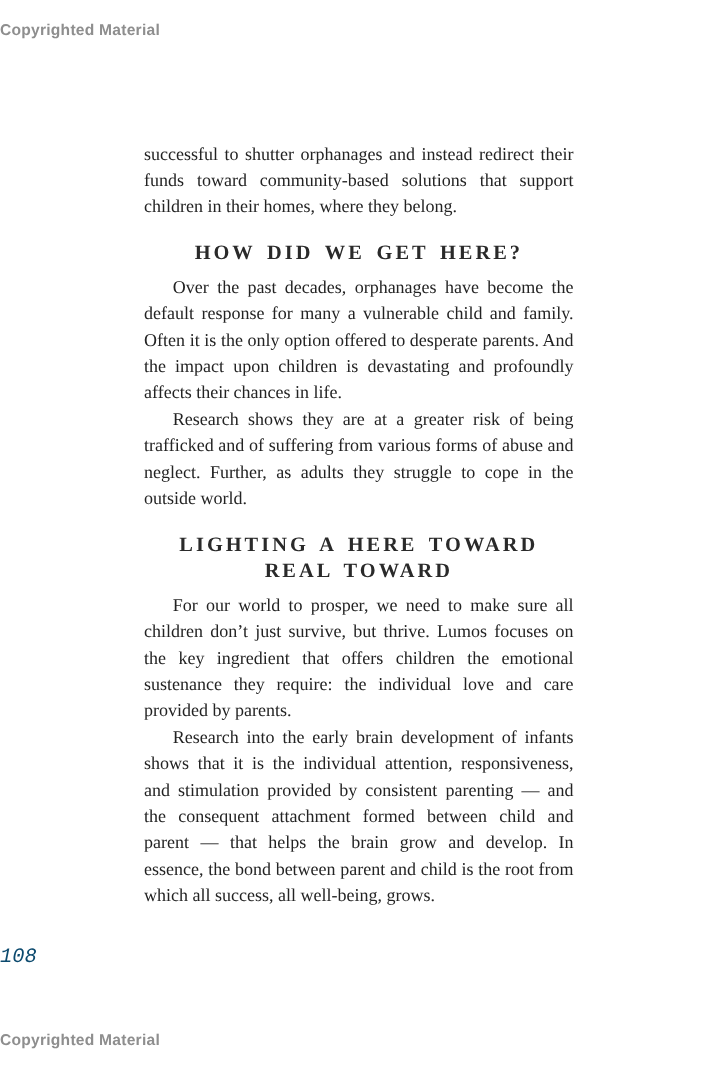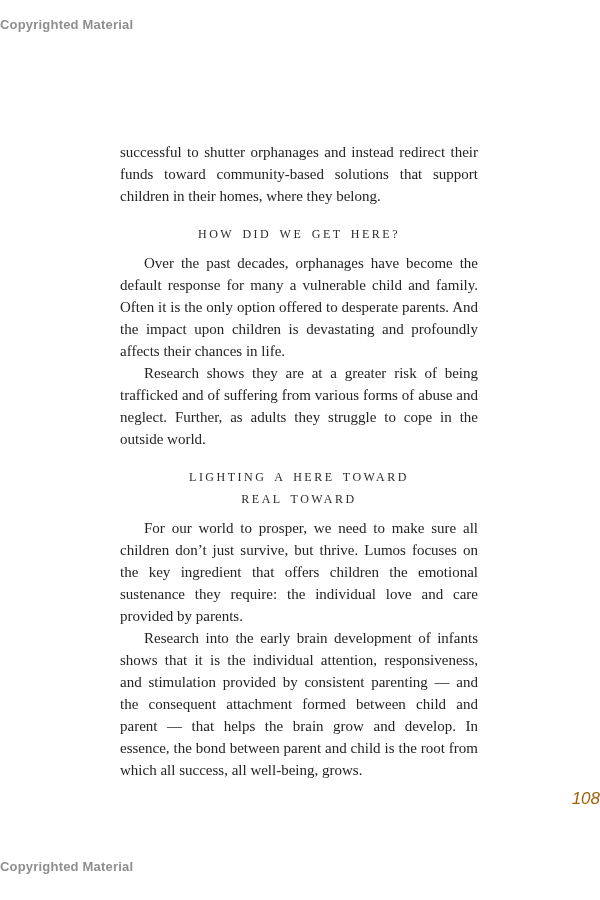--- a/index.html
+++ b/index.html
@@ -26,49 +26,48 @@
   .watermark.bottom { top: 859px; }
   .page-body {
     position: absolute;
     left: 120px;
     top: 118px;
     width: 358px;
     color: #232323;
     font-size: 15px;
     line-height: 22px;
     text-align: justify;
-    margin-top: 23px;
   }
   .page-body p {
     margin: 0;
   }
   .page-body p.indent {
     text-indent: 24px;
   }
   .page-body h2 {
     text-align: center;
     text-align-last: center;
-    font-size: 12px;
-    font-weight: normal;
+    font-size: 17px;
+    font-weight: bold;
     letter-spacing: 2.5px;
     word-spacing: 3px;
     line-height: 22px;
     margin: 16px 0 7px 0;
     color: #2a2a2a;
   }
   .page-number {
     position: absolute;
     top: 789px;
     left: 0;
     width: 100%;
-    text-align: right;
-    font-family: Liberation Sans, sans-serif;
+    text-align: left;
+    font-family: Liberation Mono, monospace;
     font-style: italic;
     font-size: 17px;
-    color: #a16207;
+    color: #0c4a6e;
   }
 </style>
 </head>
 <body>
 
 <div class="watermark top">Copyrighted Material</div>
 
 <main class="page-body">
   <div id="blocks">
       <p>successful to shutter orphanages and instead redirect their funds toward community-based solutions that support children in their homes, where they belong.</p>

